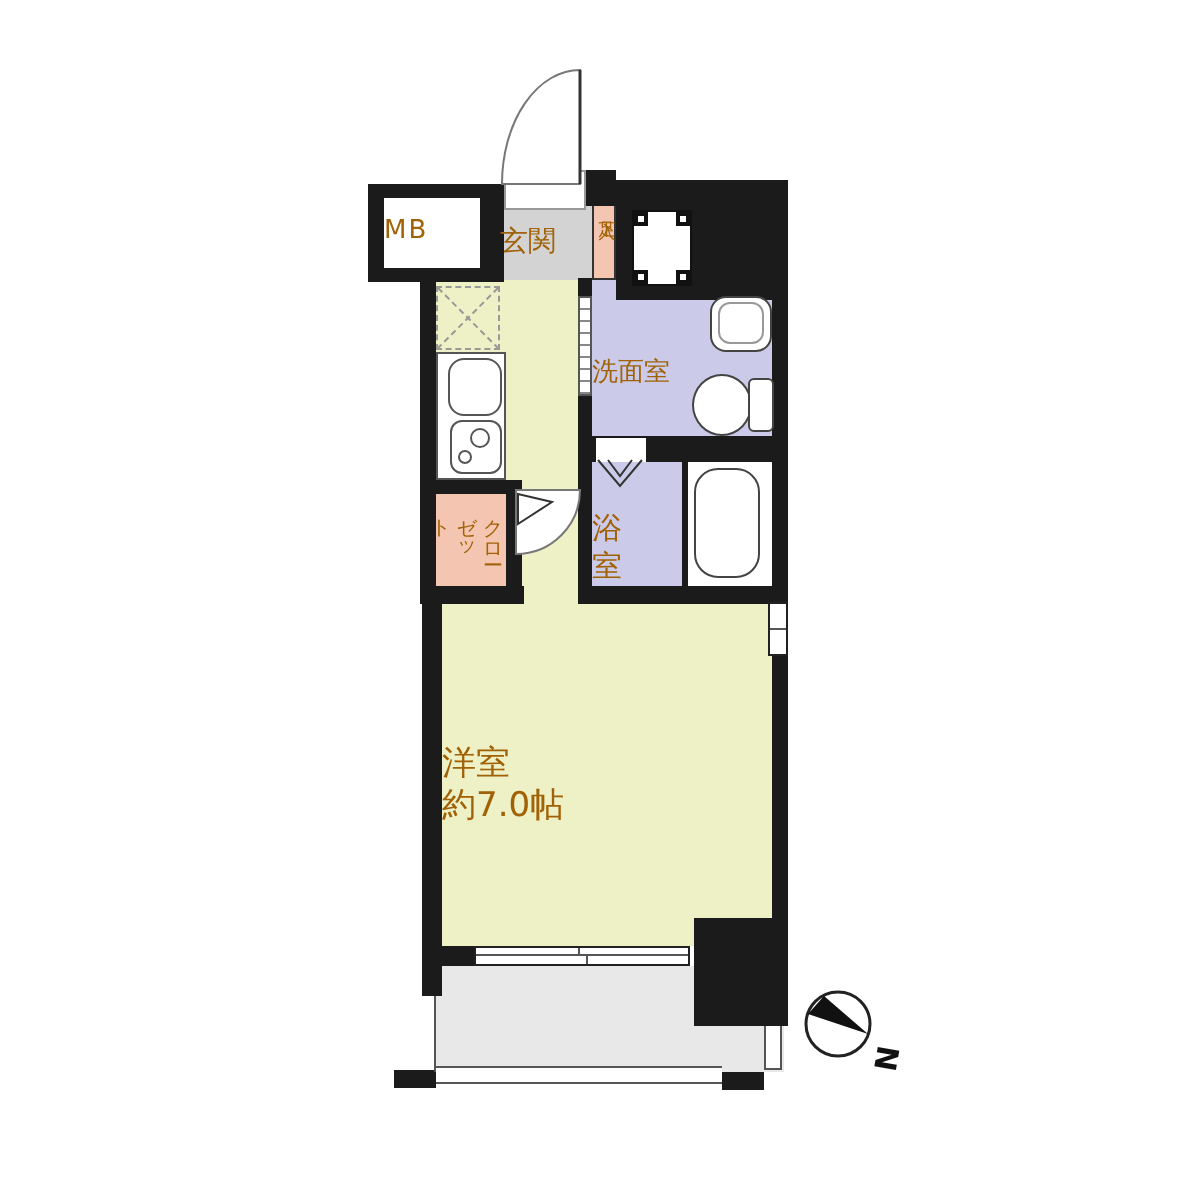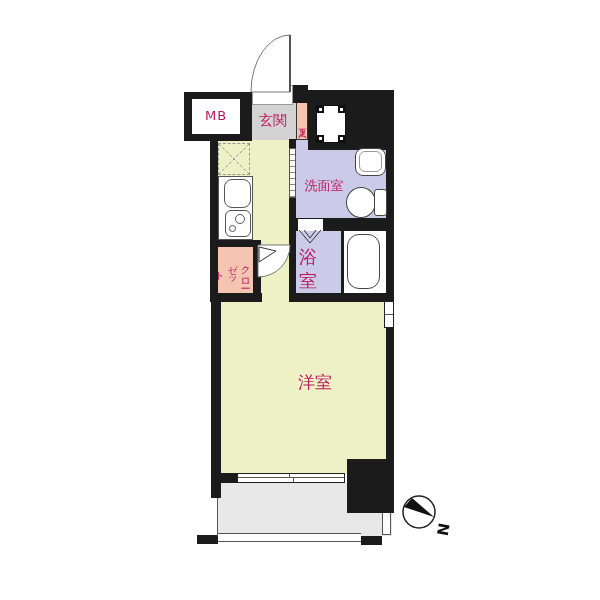--- a/index.html
+++ b/index.html
@@ -1,20 +1,20 @@
 <!DOCTYPE html>
 <html><head>
 <meta charset="utf-8">
 <style>
   html,body{margin:0;padding:0;background:#ffffff;}
   #canvas{position:relative;width:600px;height:600px;background:#fff;overflow:hidden;
           font-family:"DejaVu Sans","Liberation Sans",sans-serif;color:#1a1a1a;}
   .abs{position:absolute;box-sizing:border-box;}
   .wall{position:absolute;background:#1b1b1b;box-sizing:border-box;}
-  .label{position:absolute;text-align:center;color:#be185d;box-sizing:border-box;}
+  .label{position:absolute;text-align:left;color:#a16207;box-sizing:border-box;}
   .vtext{writing-mode:vertical-rl;text-orientation:upright;}
   .fixture{position:absolute;background:#fff;border:1.5px solid #444;box-sizing:border-box;}
   .thinline{position:absolute;background:#555;}
   svg{position:absolute;left:0;top:0;pointer-events:none;}
 </style>
 </head>
 <body>
 
 <div id="canvas">
 
@@ -111,19 +111,20 @@
       <circle cx="419" cy="512" r="16" fill="#ffffff" stroke="#222" stroke-width="1.5"></circle>
       <polygon points="404,507 412,498 434,517" fill="#111"></polygon>
       <text x="444" y="528" font-size="15" font-weight="bold" fill="#111" transform="rotate(100 444 523)" font-family="DejaVu Sans, Liberation Sans, sans-serif">N</text>
     </g>
   </svg>
 
   <div class="label" style="left:192px;top:108px;width:48px;font-size:13px;letter-spacing:1px;">MB</div>
   <div class="label" style="left:250px;top:112px;width:46px;font-size:14px;">玄関</div>
   <div class="label vtext" style="left:297px;top:104px;width:11px;height:35px;font-size:8.5px;line-height:11px;">下足入</div>
   <div class="label" style="left:296px;top:177px;width:56px;font-size:13px;">洗面室</div>
-  <div class="label" style="left:296px;top:245px;width:24px;font-size:18px;">浴室</div>
+  <div class="label" style="left:296px;top:255px;width:24px;font-size:15px;">浴室</div>
   <div class="label vtext" style="left:220px;top:252px;width:32px;height:37px;font-size:10px;line-height:13px;letter-spacing:1px;">クローゼット</div>
   <div class="label" style="left:221px;top:372px;width:188px;font-size:17px;line-height:21px;">
     <div>洋室</div>
+    <div>約7.0帖</div>
   </div>
 
 </div>
 
 </body></html>

